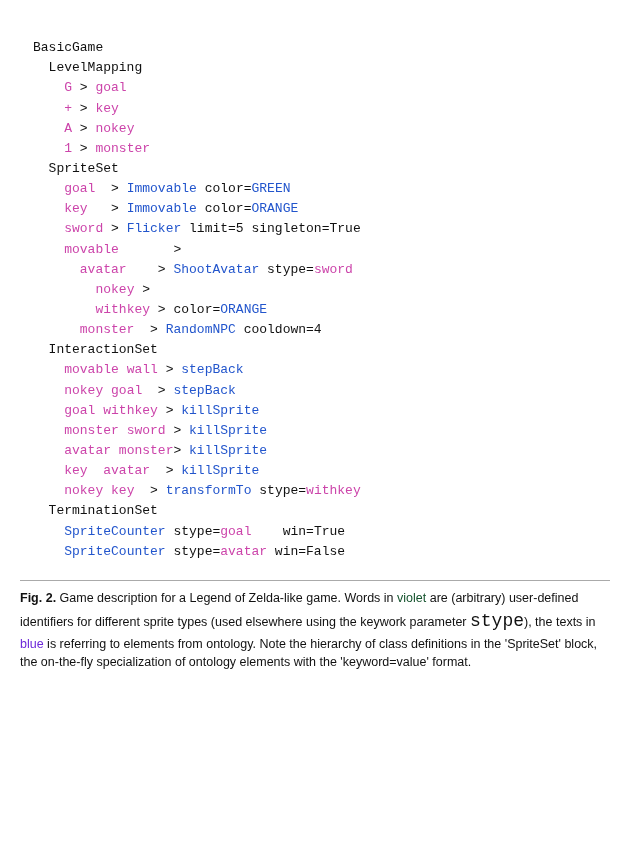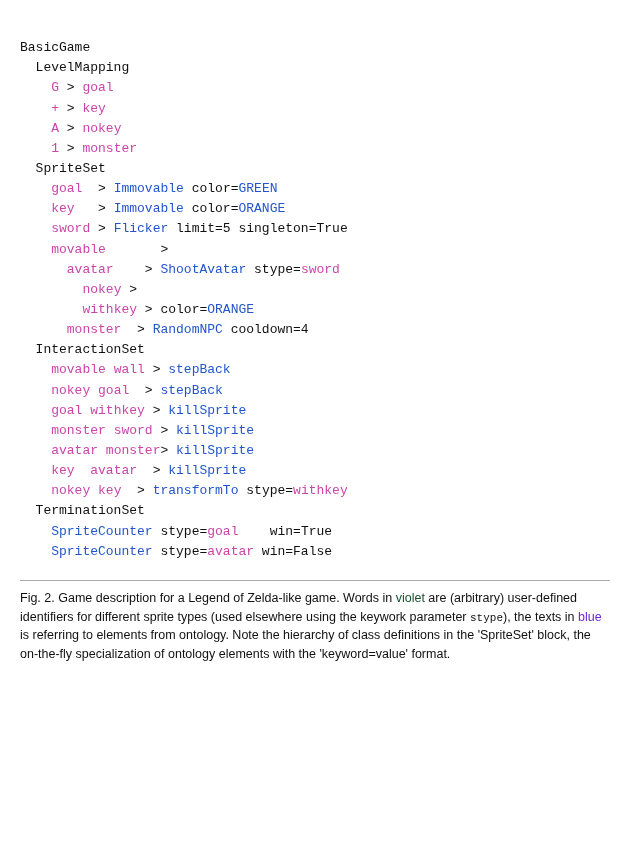--- a/index.html
+++ b/index.html
@@ -8,42 +8,43 @@
       font-family: 'Courier New', Courier, monospace;
       font-size: 13px;
       padding: 18px 20px;
       width: 630px;
       min-height: 850px;
       color: #111;
     }
     .code-block {
       line-height: 1.55;
       white-space: pre;
+      margin-left: 13px;
     }
     .black { color: #111111; }
     .violet { color: #cc44aa; }
     .blue { color: #2255cc; }
 
     .caption-area {
       margin-top: 18px;
       border-top: 1px solid #aaa;
       padding-top: 8px;
       font-family: Arial, Helvetica, sans-serif;
       font-size: 12.5px;
       color: #111;
       line-height: 1.5;
     }
     .caption-fig {
-      font-weight: normal;
+      font-weight: bold;
     }
     .caption-violet { color: #14532d; }
     .caption-blue { color: #6d28d9; }
     .caption-mono {
       font-family: 'Courier New', Courier, monospace;
-      font-size: 11px;
+      font-size: 18px;
     }
   </style>
 </head>
 <body>
 
 <div class="code-block">
 <span class="black">BasicGame</span>
 <span class="black">  LevelMapping</span>
 <span class="black">    </span><span class="violet">G</span><span class="black"> &gt; </span><span class="violet">goal</span>
 <span class="black">    </span><span class="violet">+</span><span class="black"> &gt; </span><span class="violet">key</span>

